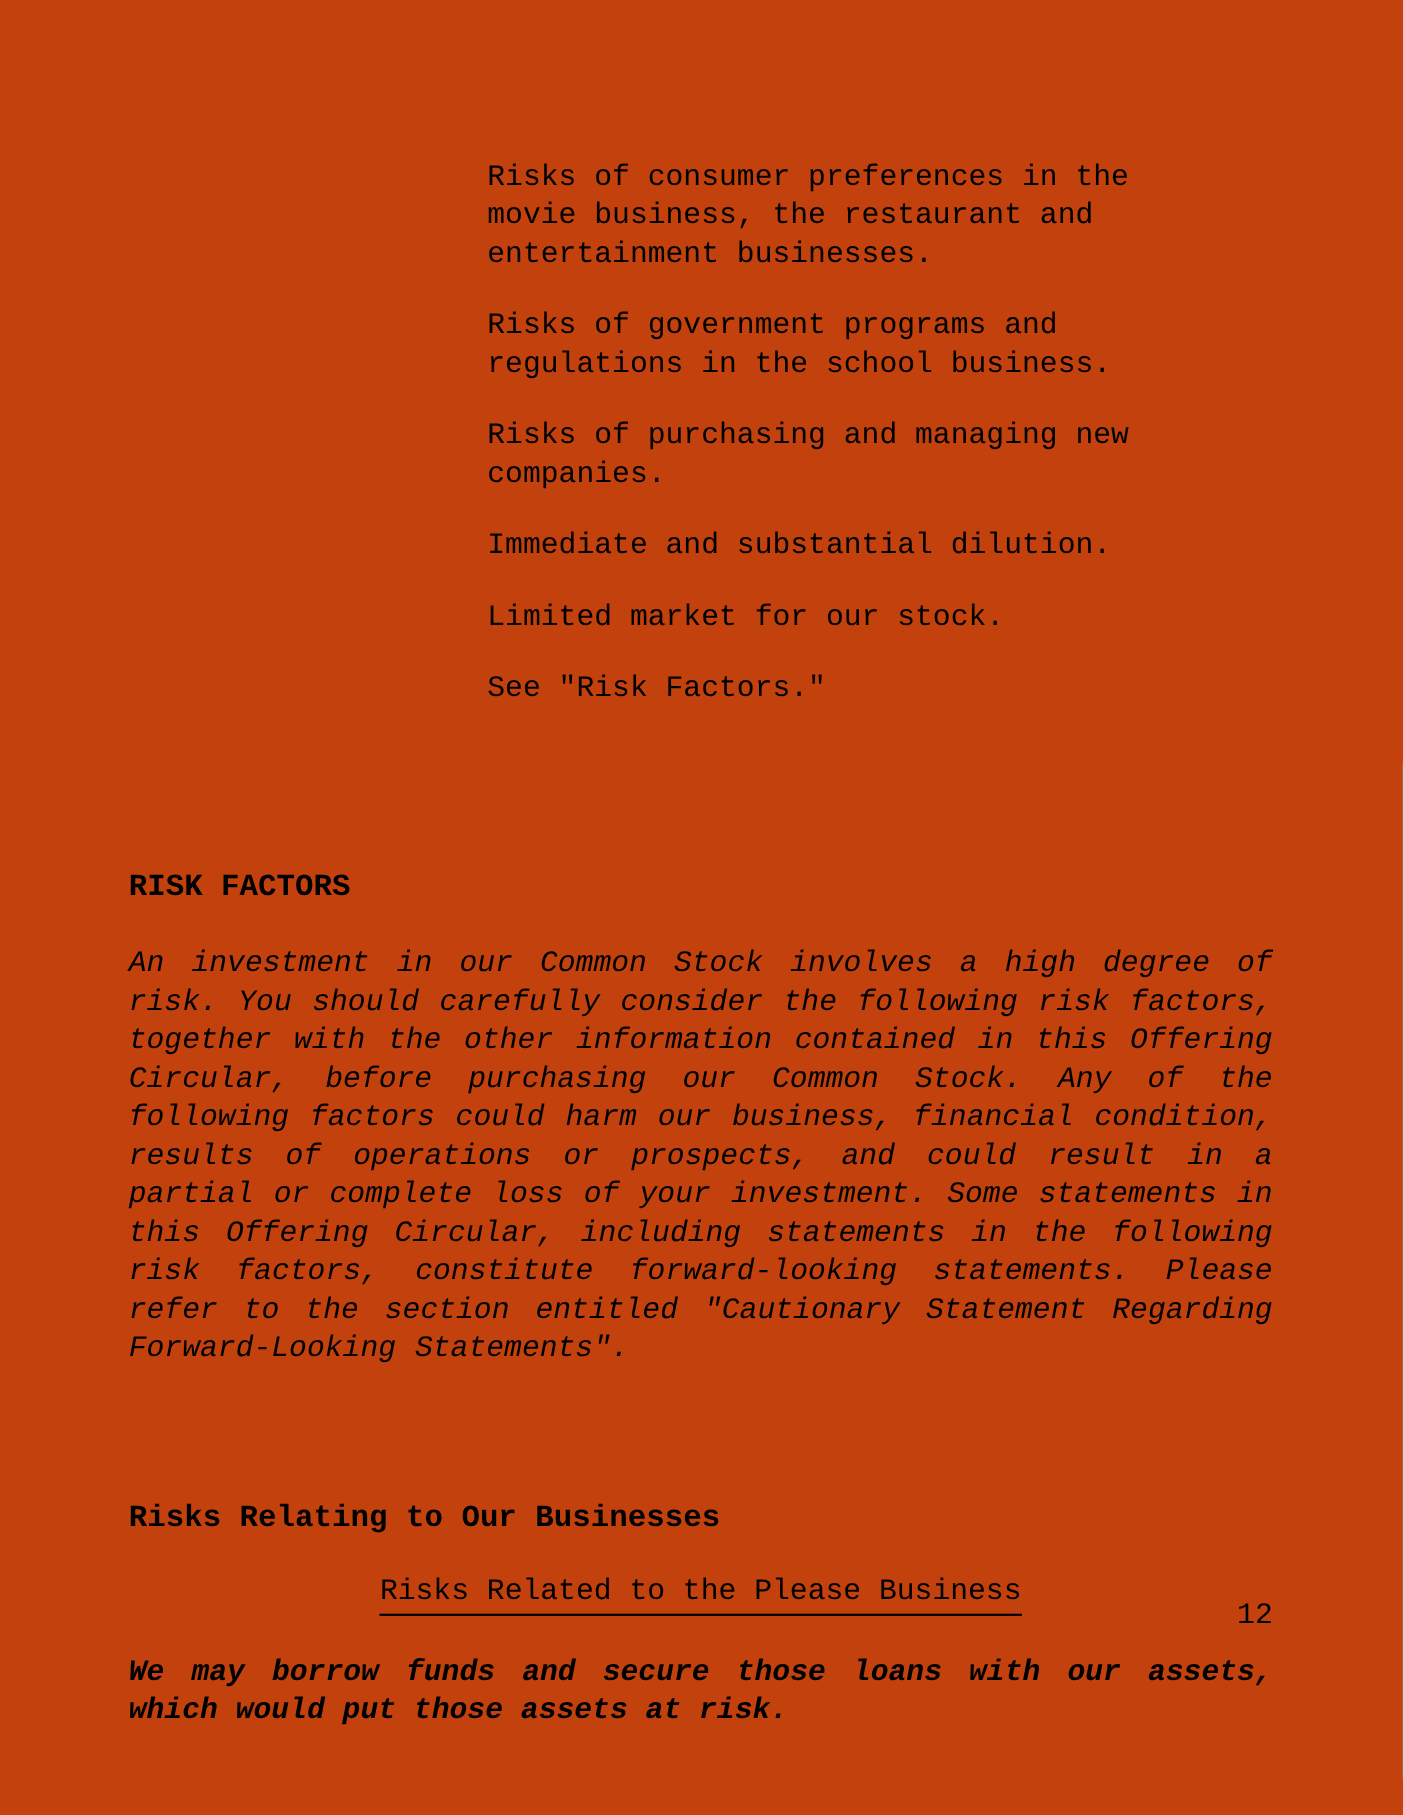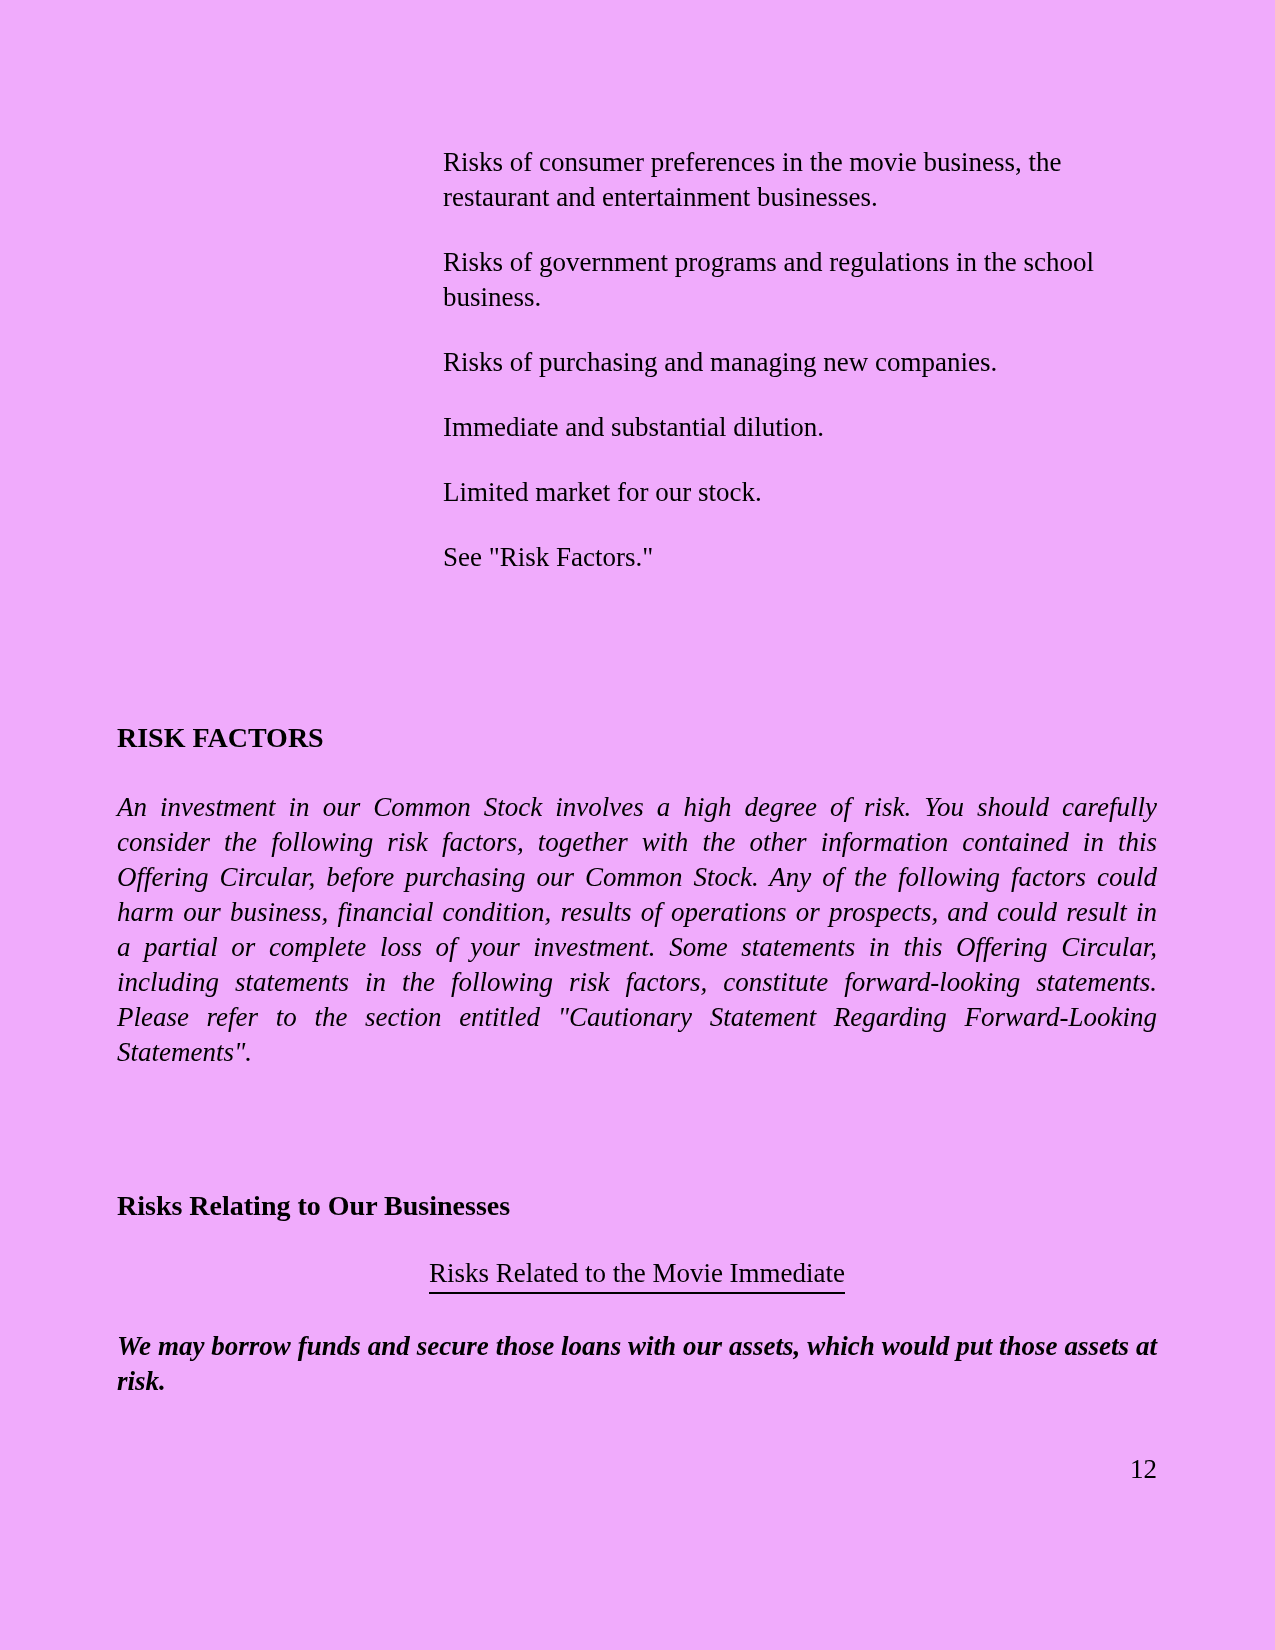--- a/index.html
+++ b/index.html
@@ -5,23 +5,23 @@
   html, body {
     margin: 0;
     padding: 0;
     background: #888;
   }
   .page {
     position: relative;
     width: 1275px;
     height: 1650px;
     margin: 0 auto;
-    background: #f0abfc;
+    background: #c2410c;
     color: #000000;
-    font-family: Liberation Serif, serif;
+    font-family: Liberation Mono, monospace;
     font-size: 27px;
     line-height: 35px;
     overflow: hidden;
   }
   .content {
     padding: 145px 118px 0 117px; 
   }
   .risk-list {
     margin-left: 326px;
     width: 655px;
@@ -89,21 +89,21 @@
       <p>Limited market for our stock.</p>
       <p>See "Risk Factors."</p>
     </div>
 
     <p class="section-heading">RISK FACTORS</p>
 
     <p class="intro">An investment in our Common Stock involves a high degree of risk. You should carefully consider the following risk factors, together with the other information contained in this Offering Circular, before purchasing our Common Stock. Any of the following factors could harm our business, financial condition, results of operations or prospects, and could result in a partial or complete loss of your investment. Some statements in this Offering Circular, including statements in the following risk factors, constitute forward-looking statements. Please refer to the section entitled "Cautionary Statement Regarding Forward-Looking Statements".</p>
 
     <p class="sub1">Risks Relating to Our Businesses</p>
 
-    <p class="sub2"><span class="underlined">Risks Related to the Movie Immediate</span></p>
+    <p class="sub2"><span class="underlined">Risks Related to the Please Business</span></p>
 
     <p class="item-heading">We may borrow funds and secure those loans with our assets, which would put those assets at risk.</p>
 
 
   </div>
 
   <div class="page-number">12</div>
 </div>
 
 </body></html>

